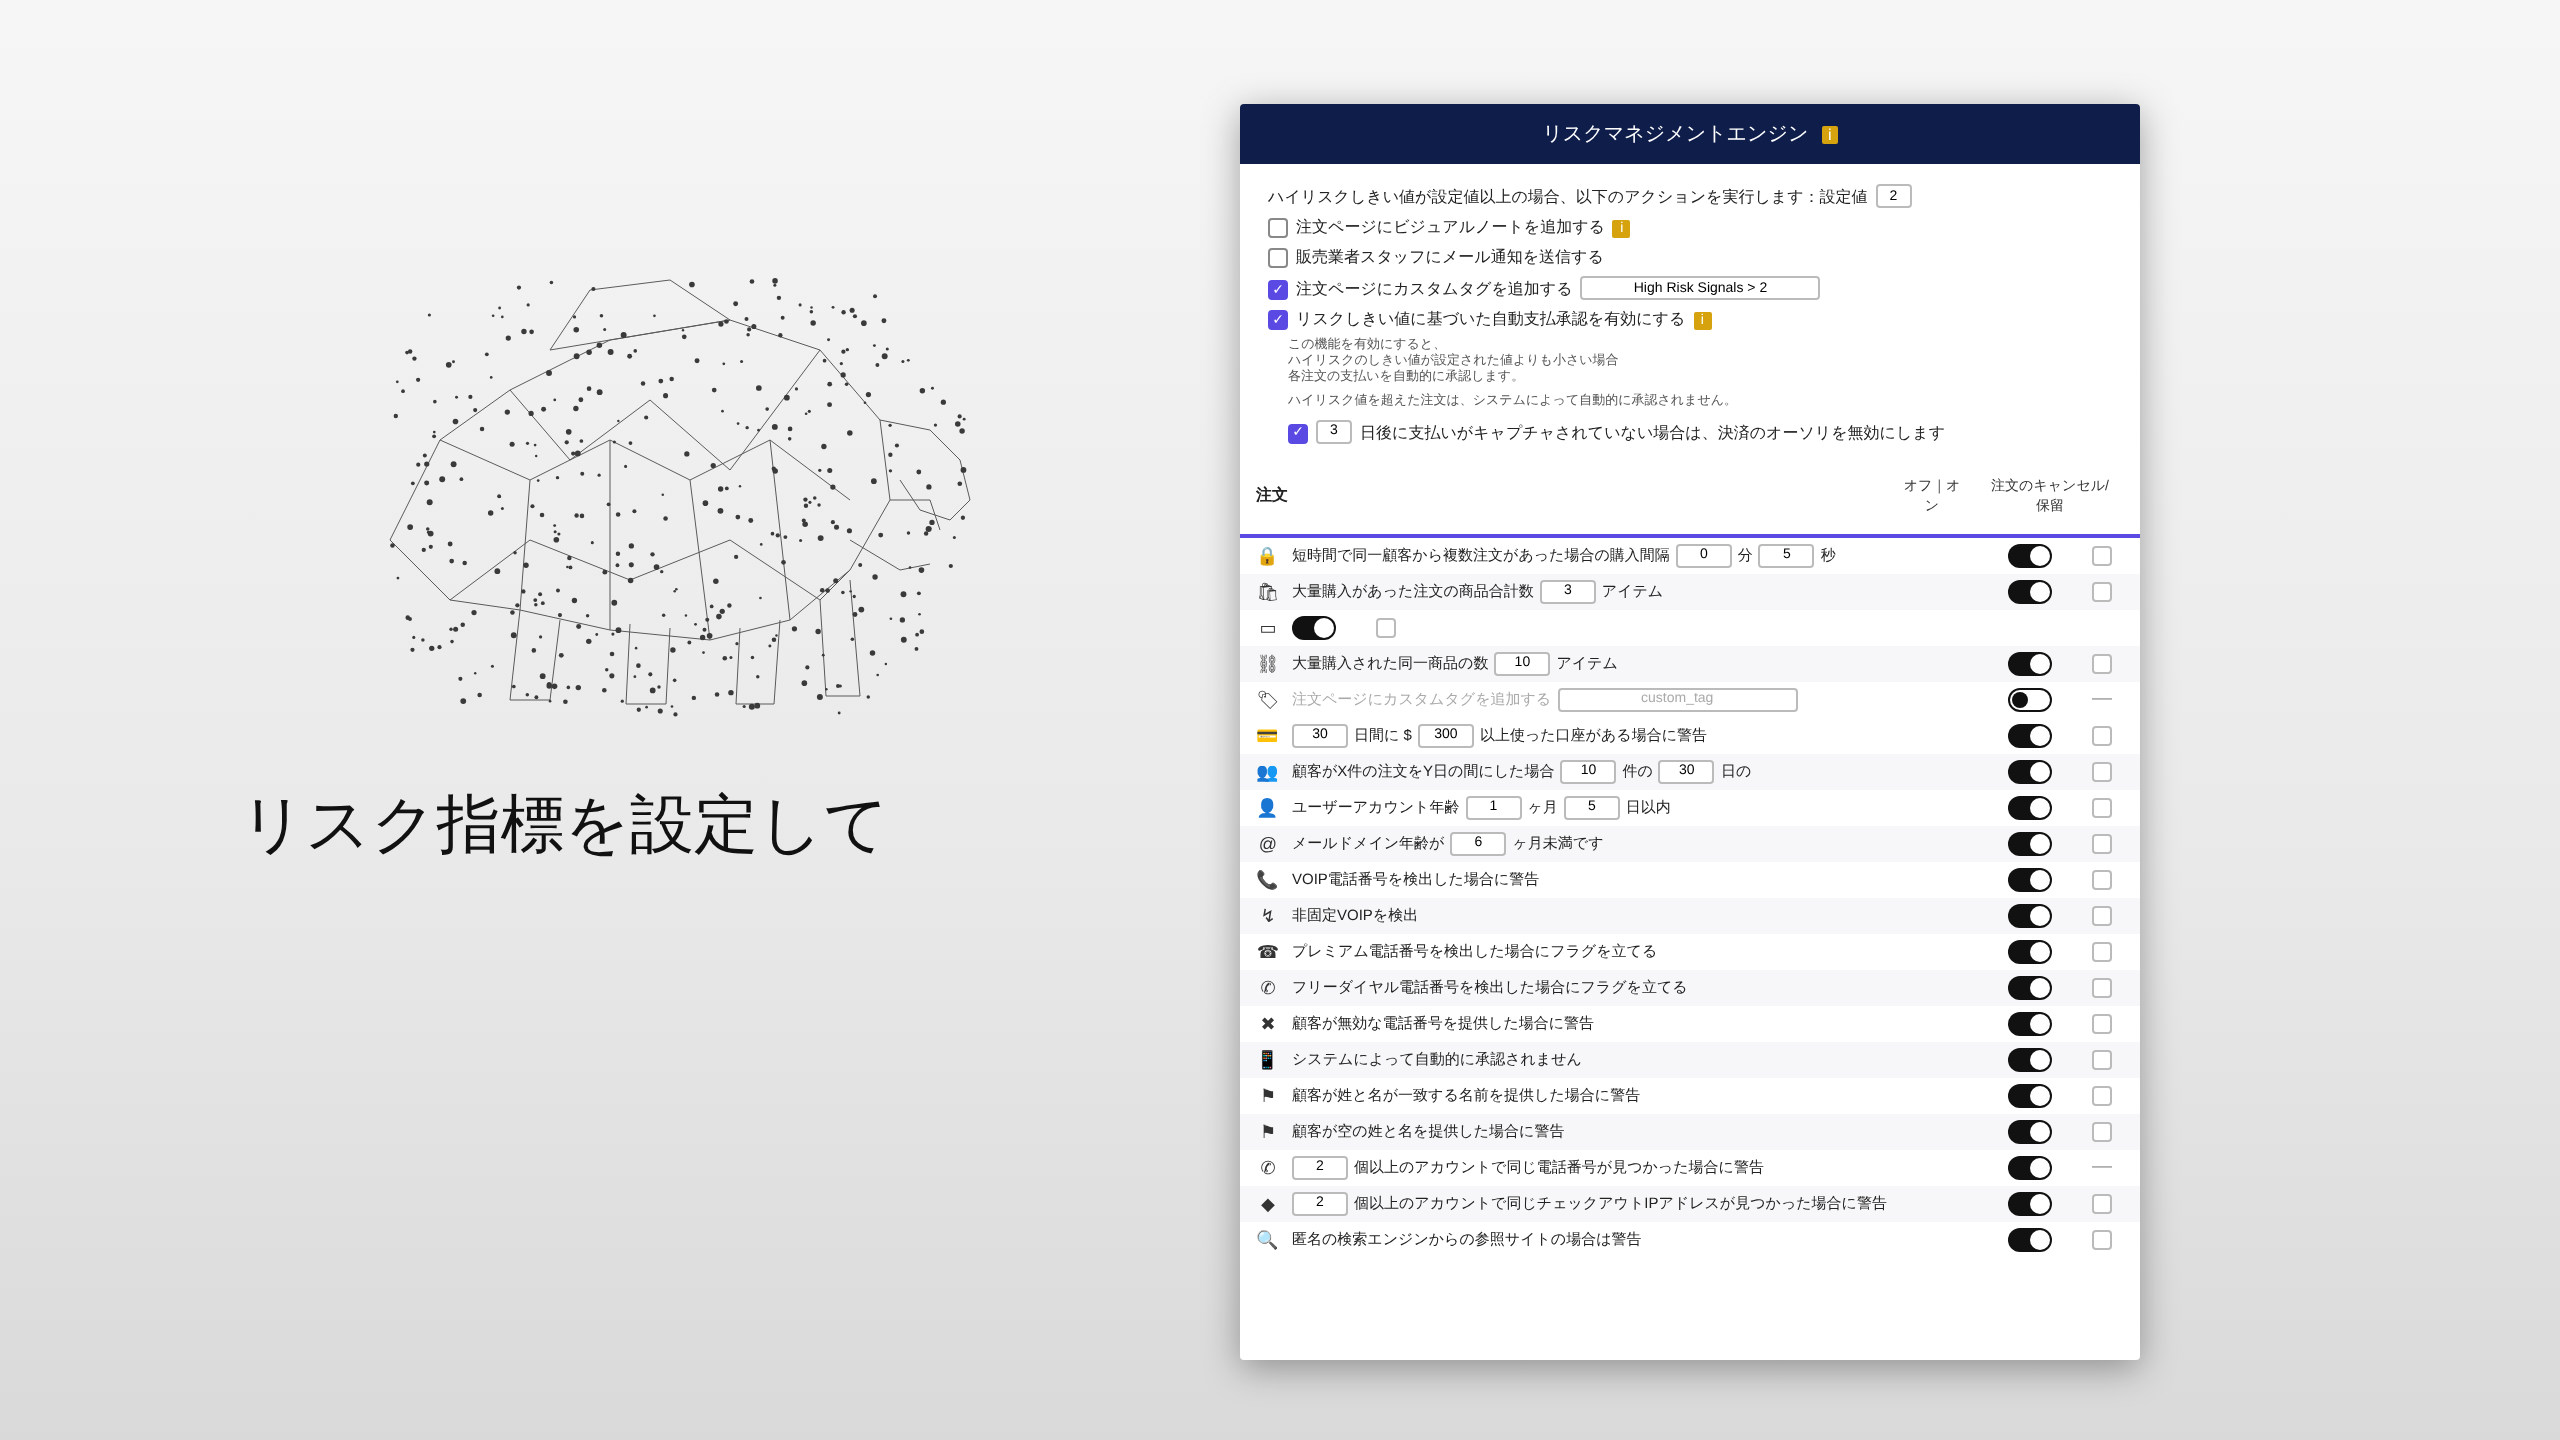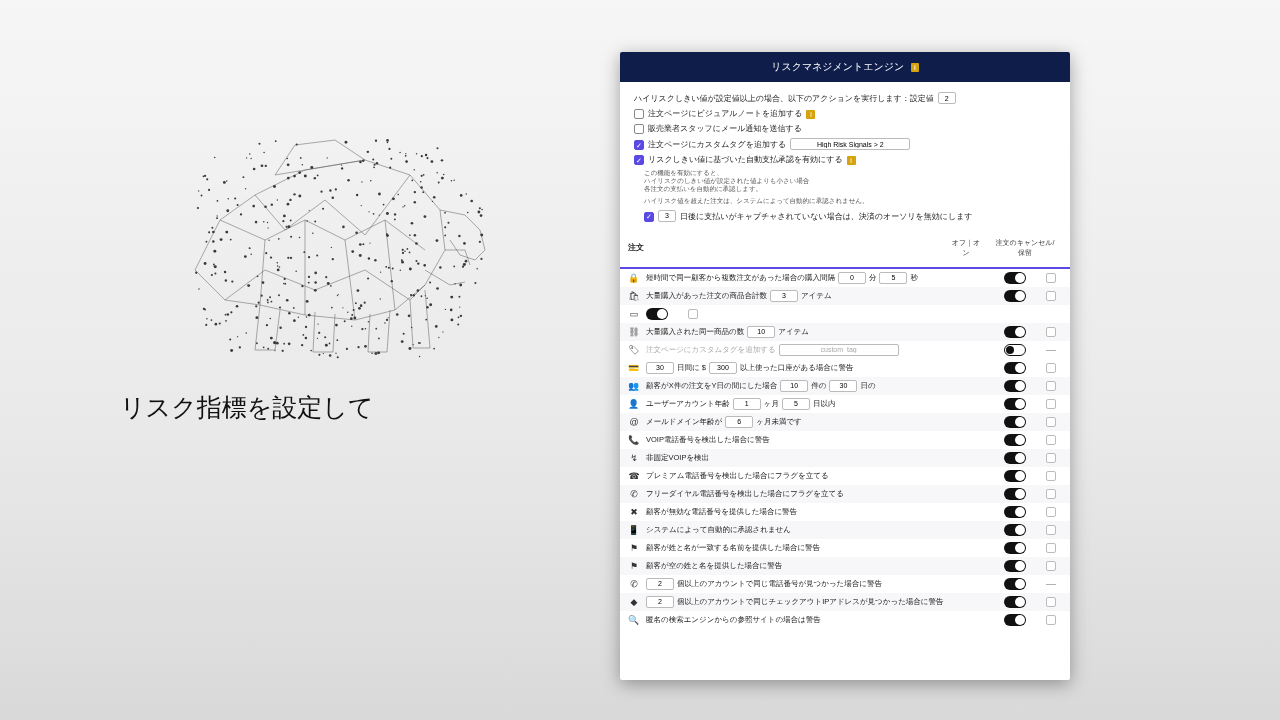--- a/index.html
+++ b/index.html
@@ -14,21 +14,21 @@
   .promo {
     position: absolute; left: 120px; top: 100px; width: 420px;
     color: #111;
   }
   .elephant {
     width: 330px; height: 260px; margin: 0 auto 30px auto;
     position: relative;
   }
   .elephant svg { width:100%; height:100%; }
   .promo h1 {
-    font-size: 25px; font-weight: 500; line-height: 1.4;
+    font-size: 32px; font-weight: 500; line-height: 1.4;
     white-space: nowrap;
     margin-top: 20px;
   }
 
   
   .panel {
     position: absolute; left: 620px; top: 52px;
     width: 450px; height: 628px;
     background: #fff;
     border-radius: 2px;

